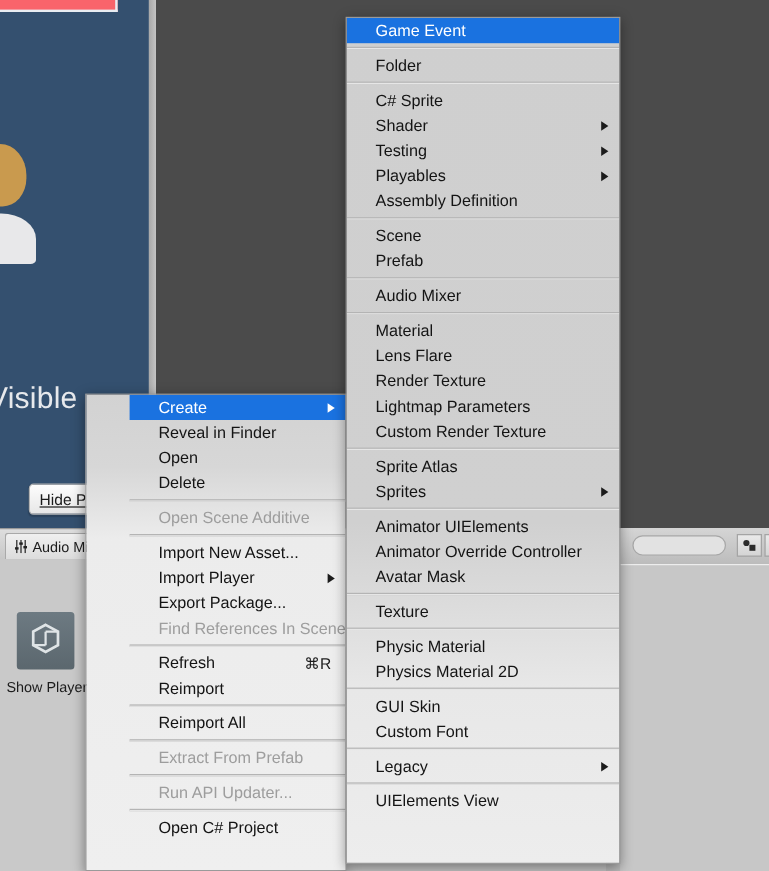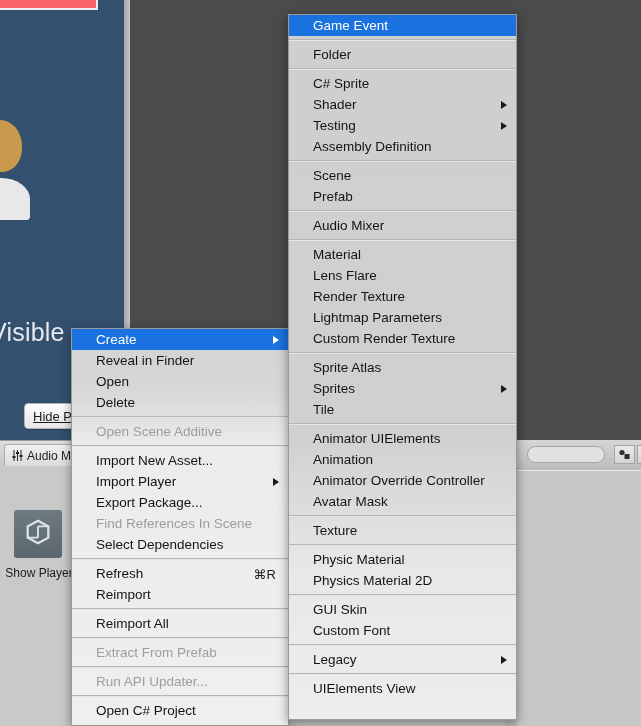--- a/index.html
+++ b/index.html
@@ -227,20 +227,21 @@
     font-size: 13.5px;
     color: #141414;
     overflow: hidden;
   }
   #menu-asset {
     left: 71px;
     top: 328px;
     width: 218px;
     height: 398px;
     background: linear-gradient(#d2d2d2 0px, #d7d7d7 60px, #ececec 120px, #efefef 100%);
+    padding-left: 36px;
   }
   #menu-create {
     left: 288px;
     top: 14px;
     width: 229px;
     height: 706px;
     background: linear-gradient(#cfcfcf 0px, #d0d0d0 420px, #e8e8e8 560px, #ededed 100%);
   }
   .m-item {
     position: relative;
@@ -372,23 +373,20 @@
     <div class="m-item">
       <span>Import Player</span>
       <span class="arrow"></span>
     </div>
     <div class="m-item">
       <span>Export Package...</span>
     </div>
     <div class="m-item disabled">
       <span>Find References In Scene</span>
     </div>
-    <div class="m-item">
-      <span>Select Dependencies</span>
-    </div>
     <div class="m-sep"></div>
     <div class="m-item">
       <span>Refresh</span>
       <span class="shortcut">⌘R</span>
     </div>
     <div class="m-item">
       <span>Reimport</span>
     </div>
     <div class="m-sep"></div>
     <div class="m-item">
@@ -422,20 +420,24 @@
     </div>
     <div class="m-item">
       <span>Shader</span>
       <span class="arrow"></span>
     </div>
     <div class="m-item">
       <span>Testing</span>
       <span class="arrow"></span>
     </div>
     <div class="m-item">
+      <span>Playables</span>
+      <span class="arrow"></span>
+    </div>
+    <div class="m-item">
       <span>Assembly Definition</span>
     </div>
     <div class="m-sep"></div>
     <div class="m-item">
       <span>Scene</span>
     </div>
     <div class="m-item">
       <span>Prefab</span>
     </div>
     <div class="m-sep"></div>
@@ -459,31 +461,25 @@
       <span>Custom Render Texture</span>
     </div>
     <div class="m-sep"></div>
     <div class="m-item">
       <span>Sprite Atlas</span>
     </div>
     <div class="m-item">
       <span>Sprites</span>
       <span class="arrow"></span>
     </div>
-    <div class="m-item">
-      <span>Tile</span>
-    </div>
     <div class="m-sep"></div>
     <div class="m-item">
       <span>Animator UIElements</span>
     </div>
     <div class="m-item">
-      <span>Animation</span>
-    </div>
-    <div class="m-item">
       <span>Animator Override Controller</span>
     </div>
     <div class="m-item">
       <span>Avatar Mask</span>
     </div>
     <div class="m-sep"></div>
     <div class="m-item">
       <span>Texture</span>
     </div>
     <div class="m-sep"></div>

